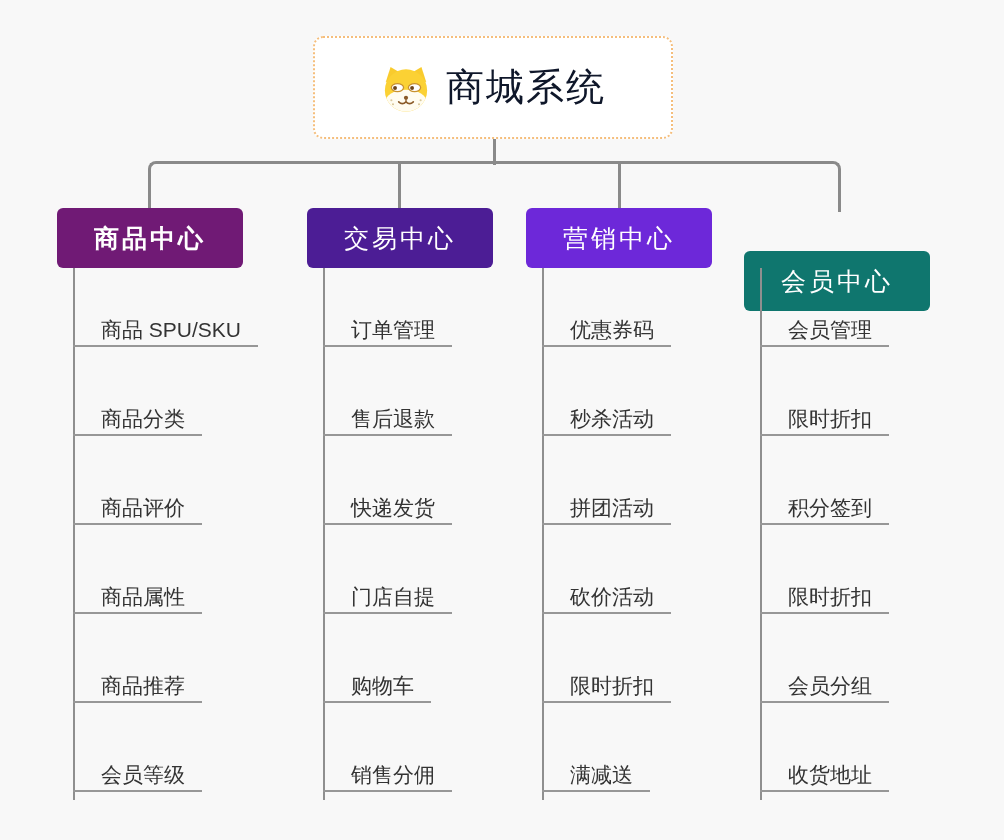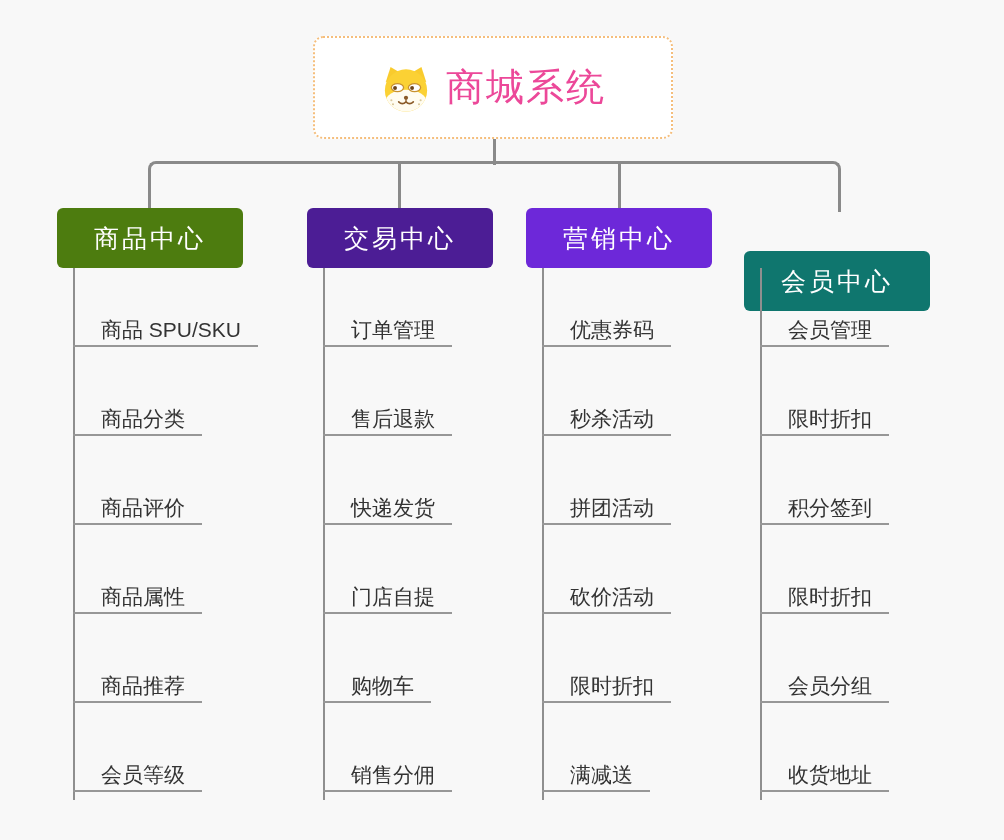--- a/index.html
+++ b/index.html
@@ -22,21 +22,21 @@
   .stub-2 { left:398px; top:161px; width:3px; height:48px; }
   .stub-3 { left:618px; top:161px; width:3px; height:48px; }
   
   .root-node {
     position:absolute; left:313px; top:36px; width:360px; height:103px;
     background:#FFFFFF; border:2px dotted #F5BE7C; border-radius:10px;
     box-sizing:border-box; display:flex; align-items:center; justify-content:center;
     gap:14px; cursor:pointer;
   }
   .root-title {
-    font-size:38px; font-weight:500; color:#ec4899; letter-spacing:2px;
+    font-size:38px; font-weight:500; color:#0f172a; letter-spacing:2px;
     white-space:nowrap;
   }
   .root-icon { width:52px; height:48px; display:inline-flex; }
   
   .column { position:absolute; top:0; width:252px; height:840px; }
   .branch-header {
     position:absolute; left:0; top:208px; width:186px; height:60px;
     border-radius:6px; display:flex; align-items:center; justify-content:center;
     color:#FFFFFF; font-size:25px; letter-spacing:3px; cursor:pointer;
   }
@@ -85,21 +85,21 @@
         <circle cx="14" cy="44" r="1.3" fill="#D9C79A"></circle>
         <circle cx="16" cy="49" r="1.3" fill="#D9C79A"></circle>
         <circle cx="50" cy="44" r="1.3" fill="#D9C79A"></circle>
         <circle cx="48" cy="49" r="1.3" fill="#D9C79A"></circle>
       </svg>
     </span>
     <span class="root-title">商城系统</span>
   </div>
 
   <div class="column" style="left:57px">
-    <div class="branch-header" style="background: #4d7c0f;">商品中心</div>
+    <div class="branch-header" style="background: #701a75; font-weight: bold;">商品中心</div>
     <div class="trunk"></div>
     <div class="item" style="top:315px">商品 SPU/SKU</div>
     <div class="item" style="top:404px">商品分类</div>
     <div class="item" style="top:493px">商品评价</div>
     <div class="item" style="top:582px">商品属性</div>
     <div class="item" style="top:671px">商品推荐</div>
     <div class="item" style="top:760px">会员等级</div>
   </div>
 
   <div class="column" style="left:307px">

